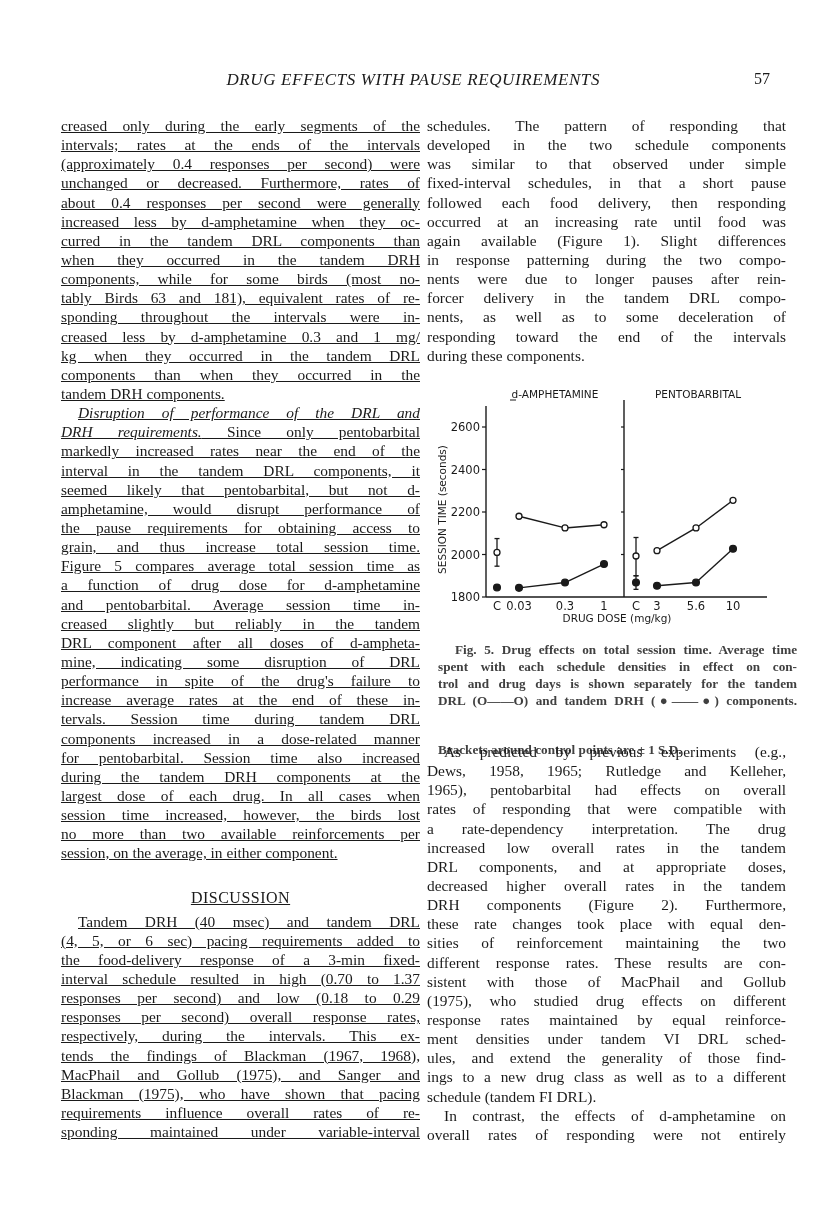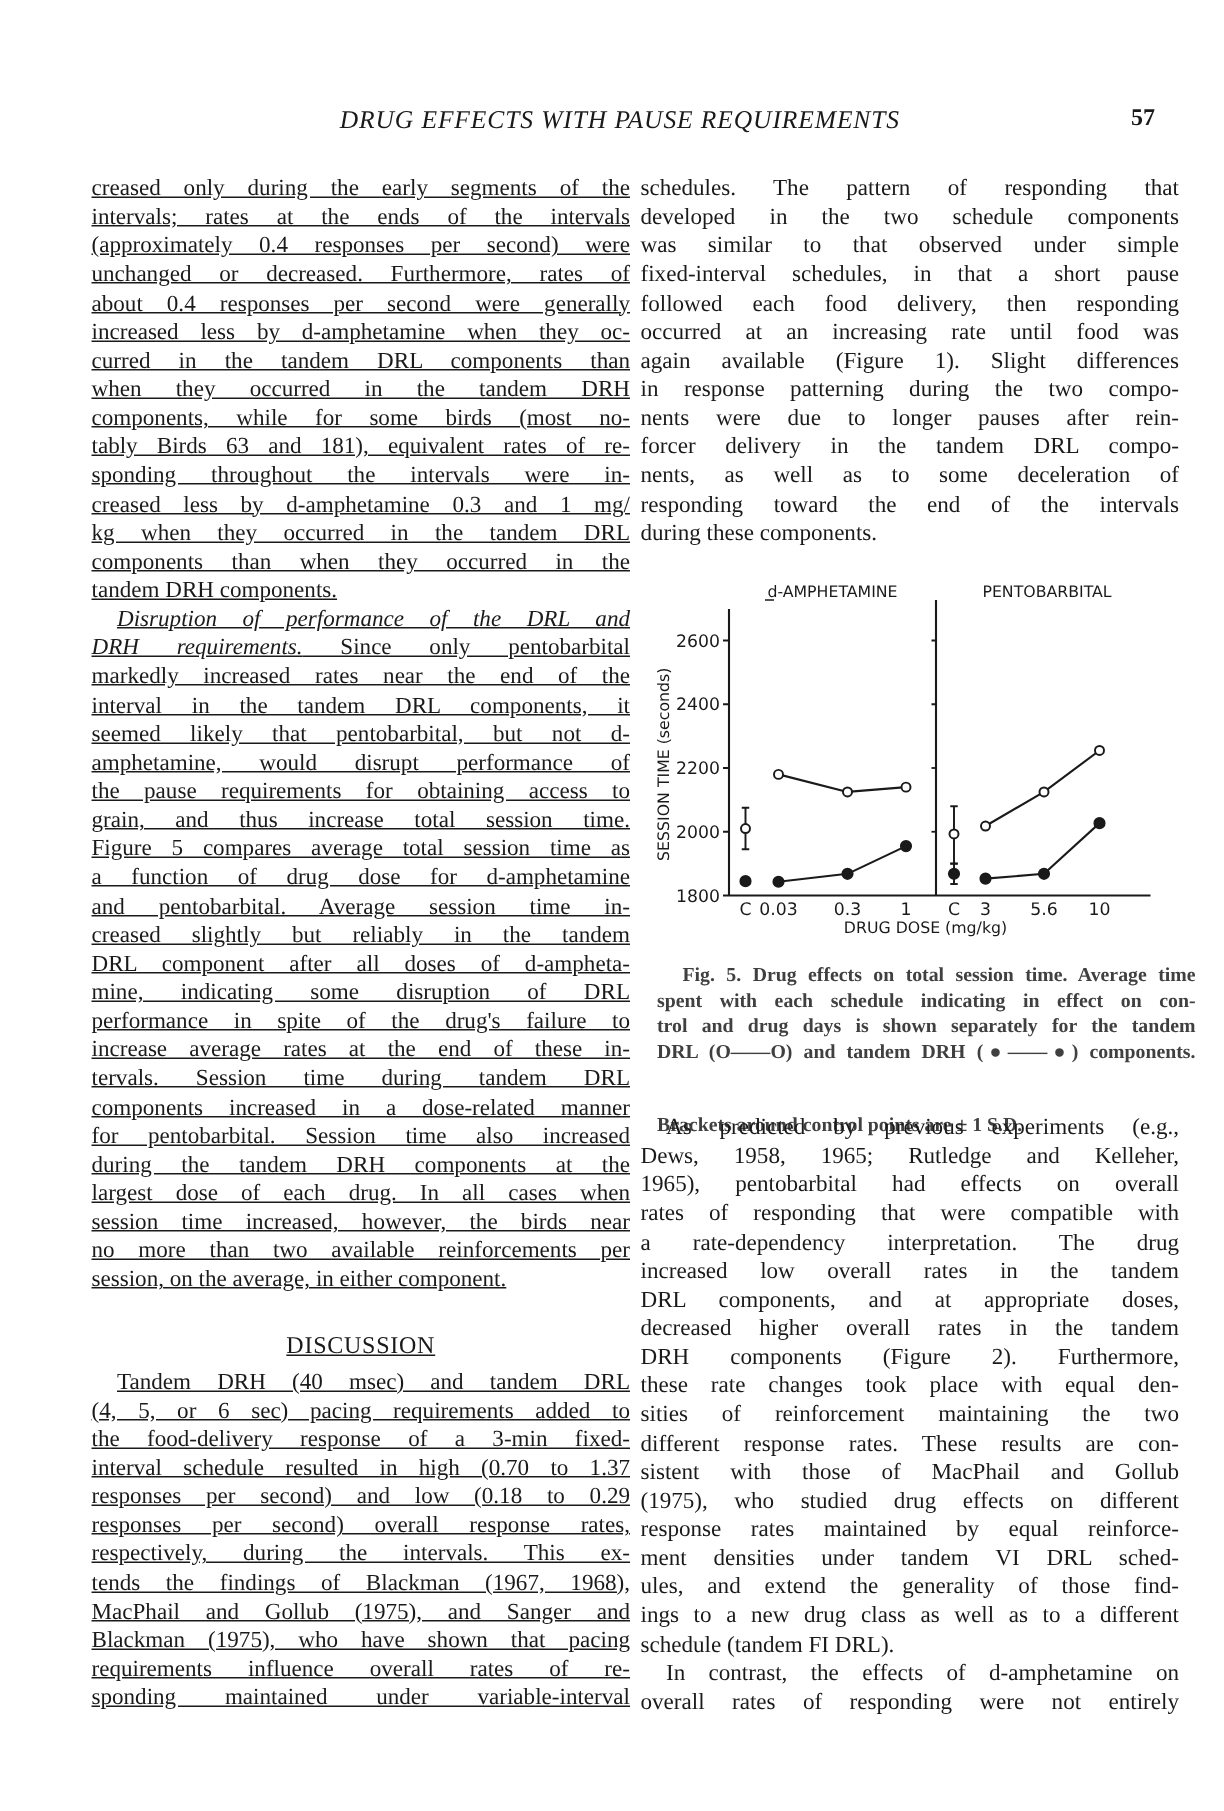--- a/index.html
+++ b/index.html
@@ -1,21 +1,21 @@
 <!DOCTYPE html>
 <html><head>
 <meta charset="utf-8">
 <style>
   html, body { margin: 0; padding: 0; background: #ffffff; }
   body { width: 816px; height: 1207px; position: relative; overflow: hidden;
          font-family: "Liberation Serif", "DejaVu Serif", serif; color: #1a1a1a; }
   .header { position: absolute; top: 70px; left: 0; width: 816px; height: 24px; }
   .running-title { position: absolute; left: 200px; top: 0; width: 400px; text-align: right;
          font-style: italic; font-size: 17px; letter-spacing: 0.6px; }
-  .page-number { position: absolute; left: 754px; top: 0; font-size: 16px; font-weight: bold; }
+  .page-number { position: absolute; left: 754px; top: 0; font-size: 16px; font-weight: normal; }
   .col { position: absolute; width: 359px; font-size: 15.4px; line-height: 19.15px; text-align: justify; }
   .col-left { left: 61px; top: 116px; text-decoration: underline; }
   .col-right { left: 427px; top: 116px; }
   .col .line { display: block; text-align: justify; text-align-last: justify; white-space: nowrap; height: 19.15px; }
   .col .line.last { text-align-last: left; }
   .heading { text-align: center; font-size: 16px; letter-spacing: 0.5px; margin: 26px 0 4px 0; display:block; }
   .figure { position: absolute; left: 427px; top: 370px; width: 359px; height: 270px; }
   .figure svg { position: absolute; left: 0; top: 0; }
   .caption { position: absolute; left: 438px; top: 642px; width: 359px; font-size: 13.2px; line-height: 16.9px; font-weight: bold; color: #404040; }
   .caption .line { display: block; text-align: justify; text-align-last: justify; white-space: nowrap; }
@@ -68,21 +68,21 @@
         <span class="line">creased slightly but reliably in the tandem</span>
         <span class="line">DRL component after all doses of d-ampheta-</span>
         <span class="line">mine, indicating some disruption of DRL</span>
         <span class="line">performance in spite of the drug's failure to</span>
         <span class="line">increase average rates at the end of these in-</span>
         <span class="line">tervals. Session time during tandem DRL</span>
         <span class="line">components increased in a dose-related manner</span>
         <span class="line">for pentobarbital. Session time also increased</span>
         <span class="line">during the tandem DRH components at the</span>
         <span class="line">largest dose of each drug. In all cases when</span>
-        <span class="line">session time increased, however, the birds near</span>
+        <span class="line">session time increased, however, the birds lost</span>
         <span class="line">no more than two available reinforcements per</span>
         <span class="line last">session, on the average, in either component.</span>
       </div>
   </div>
   <div class="heading">DISCUSSION</div>
   <div id="left-p3">
       <span class="line ind">Tandem DRH (40 msec) and tandem DRL</span>
       <span class="line">(4, 5, or 6 sec) pacing requirements added to</span>
       <span class="line">the food-delivery response of a 3-min fixed-</span>
       <span class="line">interval schedule resulted in high (0.70 to 1.37</span>
@@ -178,21 +178,21 @@
       <circle cx="209" cy="212.55" r="3.4" fill="#1a1a1a" stroke="#1a1a1a" stroke-width="1.3"></circle>
       <circle cx="230" cy="215.7375" r="3.4" fill="#1a1a1a" stroke="#1a1a1a" stroke-width="1.3"></circle>
       <circle cx="269" cy="212.55" r="3.4" fill="#1a1a1a" stroke="#1a1a1a" stroke-width="1.3"></circle>
       <circle cx="306" cy="178.7625" r="3.4" fill="#1a1a1a" stroke="#1a1a1a" stroke-width="1.3"></circle>
       <line x1="83" y1="30" x2="89" y2="30" stroke="#1a1a1a" stroke-width="1"></line>
     </svg>
 </div>
 
 <div class="caption" id="caption">
     <span class="line ind">Fig. 5. Drug effects on total session time. Average time</span>
-    <span class="line">spent with each schedule indicating in effect on con-</span>
+    <span class="line">spent with each schedule densities in effect on con-</span>
     <span class="line">trol and drug days is shown separately for the tandem</span>
     <span class="line">DRL (O——O) and tandem DRH (●——●) components.</span>
     <span class="line last">Brackets around control points are ± 1 S.D.</span>
   </div>
 
 <div class="after-fig">
   <div id="right-p2">
       <span class="line ind">As predicted by previous experiments (e.g.,</span>
       <span class="line">Dews, 1958, 1965; Rutledge and Kelleher,</span>
       <span class="line">1965), pentobarbital had effects on overall</span>

